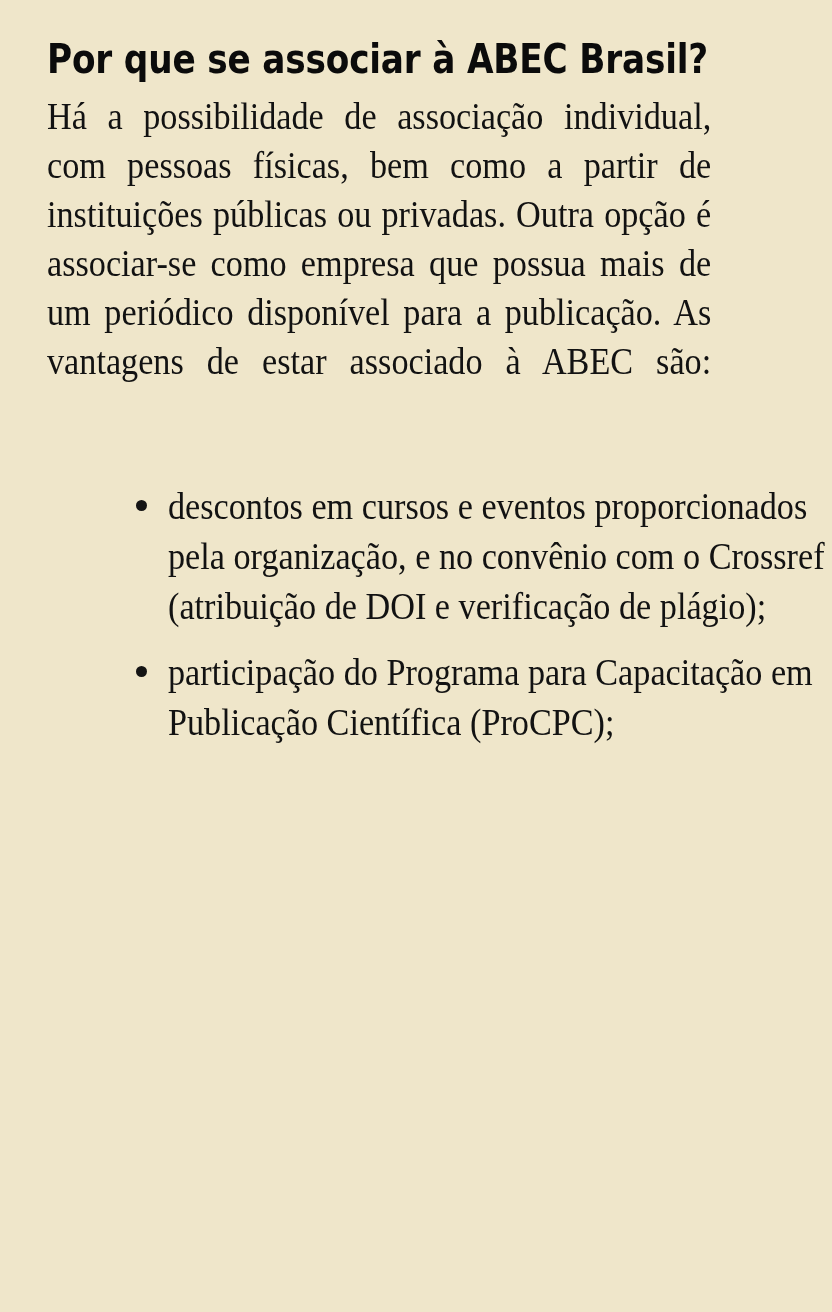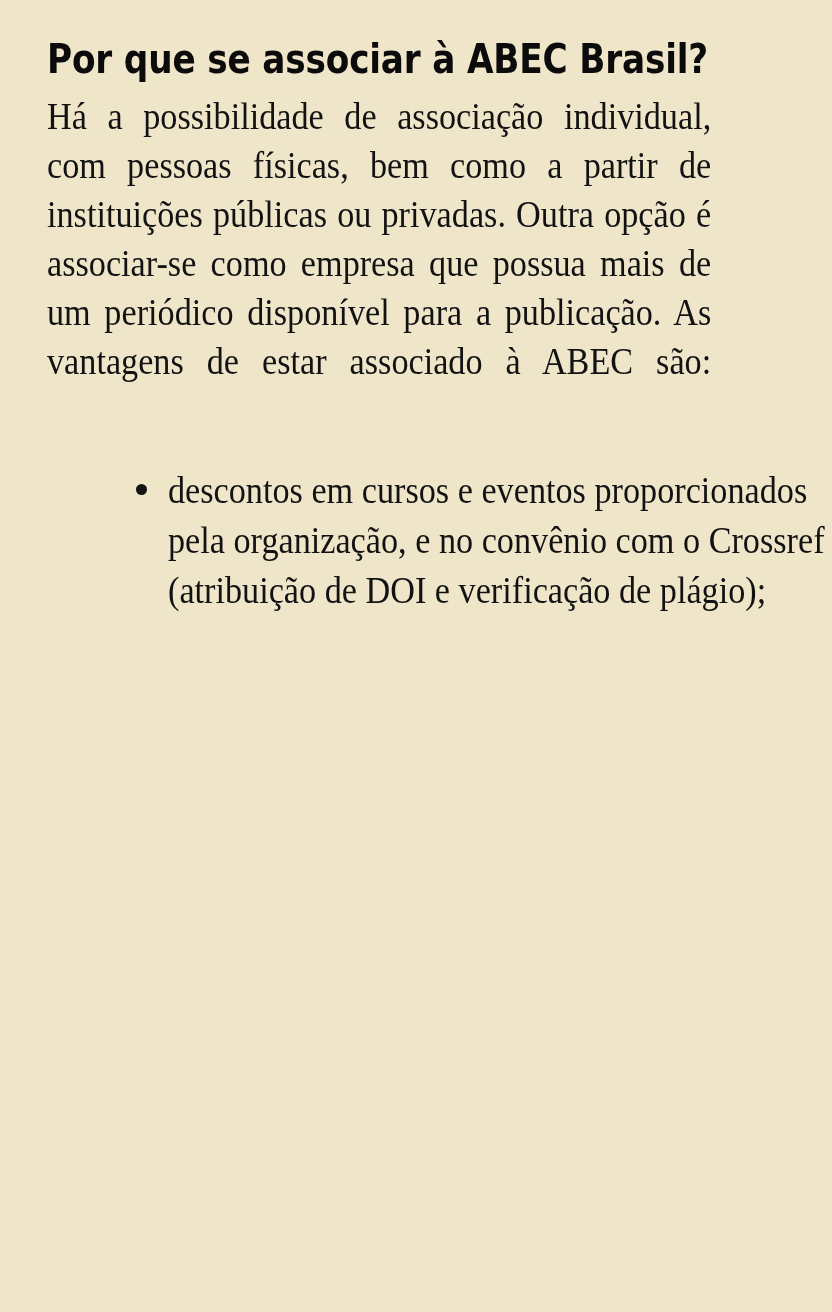--- a/index.html
+++ b/index.html
@@ -65,21 +65,21 @@
   
   .benefits-list {
     list-style: none;
     margin: 0;
     padding: 0;
     padding-top: 30px;
   }
 
   .benefit-item {
     position: relative;
-    margin: 0 0 16px 0;
+    margin: 16px 0 16px 0;
     padding-left: 121px;
     min-height: 10px;
   }
   .benefit-item:last-child {
     margin-bottom: 0;
   }
 
   .benefit-bullet {
     position: absolute;
     left: 89px;
@@ -112,17 +112,21 @@
 
   <p class="intro-paragraph" style="color: rgb(18, 18, 18);">Há a possibilidade de associação individual, com pessoas físicas, bem como a partir de instituições públicas ou privadas. Outra opção é associar-se como empresa que possua mais de um periódico disponível para a publicação. As vantagens de estar associado à ABEC são:</p>
 
   <ul class="benefits-list">
 
     <li class="benefit-item">
       <span class="benefit-bullet" style="background: rgb(20, 20, 20);"></span>
       <span class="benefit-text" style="color: rgb(18, 18, 18);">descontos em cursos e eventos proporcionados pela organização, e no convênio com o Crossref (atribuição de DOI e verificação de plágio);</span>
     </li>
 
+    <li class="benefit-item">
+      <span class="benefit-bullet" style="background: rgb(20, 20, 20);"></span>
+      <span class="benefit-text" style="color: rgb(18, 18, 18);">participação do Programa para Capacitação em Publicação Científica (ProCPC);</span>
+    </li>
 
 
   </ul>
 
 </div>
 
 </body></html>

